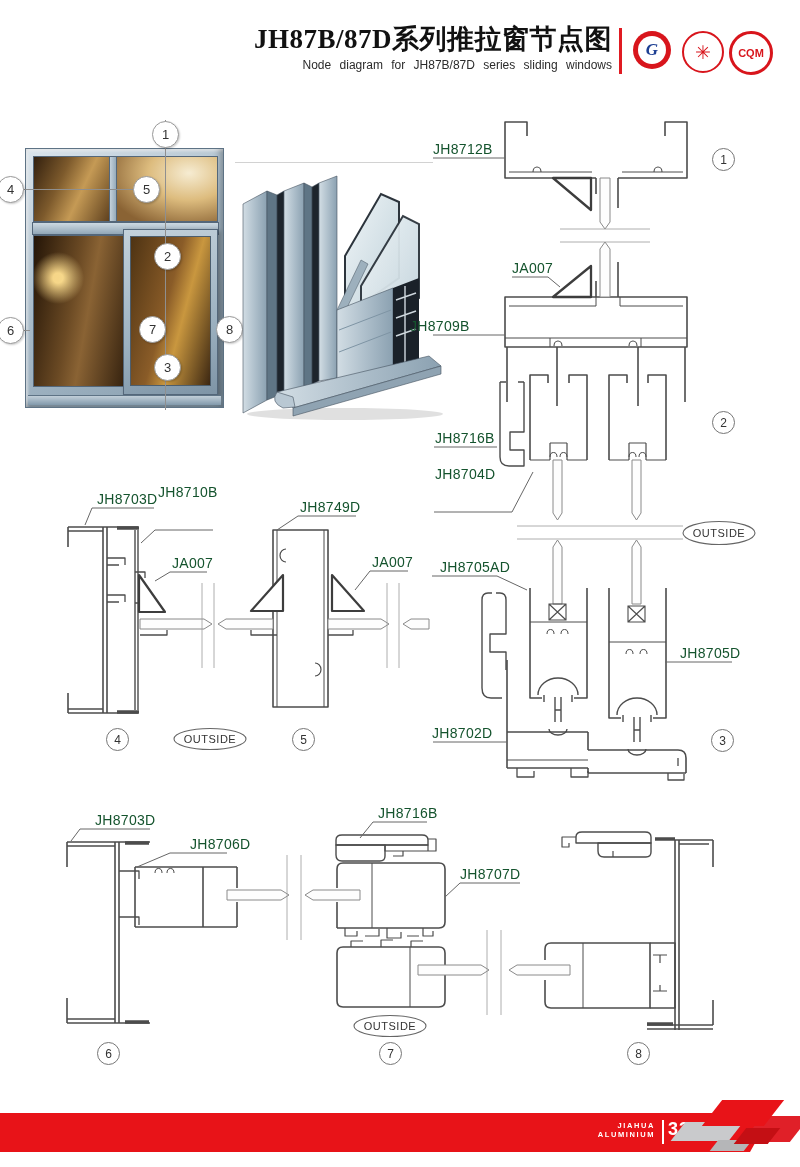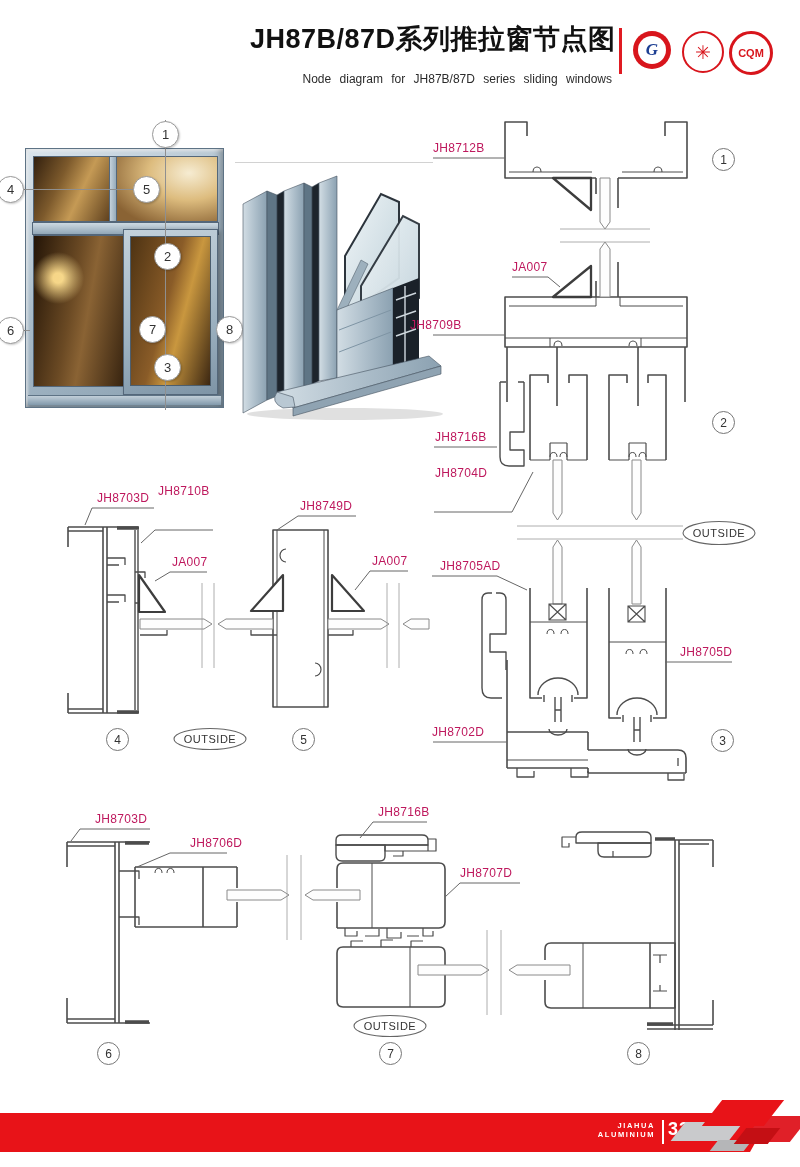--- a/index.html
+++ b/index.html
@@ -1,22 +1,22 @@
 <!DOCTYPE html>
 <html><head>
 <meta charset="utf-8">
 <style>
   html,body{margin:0;padding:0;background:#e9e9e9;}
   .page{position:relative;width:800px;height:1167px;background:#ffffff;overflow:hidden;
         font-family:"Liberation Sans", sans-serif;}
 
   
   .titleblock{position:absolute;left:250px;top:22px;width:362px;text-align:right;}
-  .title{font-size:27px;font-weight:bold;color:#111;letter-spacing:0.5px;line-height:34px;white-space:nowrap;}
-  .subtitle{font-size:12px;color:#2b2b2b;word-spacing:5px;margin-top:16px;white-space:nowrap;}
+  .title{font-size:27px;font-weight:bold;color:#111;letter-spacing:0.5px;line-height:34px;white-space:nowrap;font-family:Liberation Serif, serif;}
+  .subtitle{font-size:12px;color:#2b2b2b;word-spacing:5px;margin-top:2px;white-space:nowrap;}
   .hdr-divider{position:absolute;left:619px;top:28px;width:3px;height:46px;background:#e01b22;}
   .logo{position:absolute;top:31px;width:38px;height:38px;border-radius:50%;
         display:flex;align-items:center;justify-content:center;}
   .logo1{left:633px;background:#d8151c;}
   .logo1 .in{width:28px;height:28px;border-radius:50%;background:#fff;display:flex;align-items:center;justify-content:center;
              font-family:"Liberation Serif",serif;font-style:italic;font-weight:bold;font-size:17px;color:#1d3f93;}
   .logo2{left:682px;border:2.5px solid #d8151c;color:#d8151c;font-size:19px;}
   .logo3{left:729px;border:3px solid #d8151c;color:#d8151c;font-weight:bold;font-size:11px;letter-spacing:0;}
   .leadline{position:absolute;left:235px;top:162px;width:198px;height:1px;background:#d2d2d2;}
 
@@ -45,21 +45,21 @@
   .p-mull{left:83px;top:7px;width:7px;height:64px;background:linear-gradient(90deg,#c4d1db,#8ea4b4);border:1px solid #5e7385;}
 
   
   .cline{position:absolute;background:#8f8f8f;}
   .ccirc{position:absolute;width:25px;height:25px;border-radius:50%;background:#fff;border:1.5px solid #9a9a9a;
          display:flex;align-items:center;justify-content:center;font-size:13px;color:#333;box-shadow:1px 1px 2px rgba(0,0,0,.2);}
   .dcirc{position:absolute;width:21px;height:21px;border-radius:50%;background:#fff;border:1.3px solid #767676;
          display:flex;align-items:center;justify-content:center;font-size:12px;color:#333;}
 
   
-  .plabel{position:absolute;font-size:12px;color:#be185d;white-space:nowrap;letter-spacing:0.3px;}
+  .plabel{position:absolute;font-size:14px;color:#14532d;white-space:nowrap;letter-spacing:0.3px;}
 
   svg.diag{position:absolute;overflow:visible;}
   .outxt{font-size:11px;fill:#333;letter-spacing:.5px;}
 
   
   .band{position:absolute;left:0;top:1113px;width:772px;height:39px;background:#e81318;
         clip-path:polygon(0 0,100% 0,calc(100% - 22px) 100%,0 100%);}
   .brand{position:absolute;left:540px;top:1121px;width:115px;text-align:right;color:#fff;
          font-size:7.5px;font-weight:bold;letter-spacing:1.6px;line-height:9px;}
   .bdiv{position:absolute;left:662px;top:1120px;width:1.5px;height:24px;background:#fff;}

